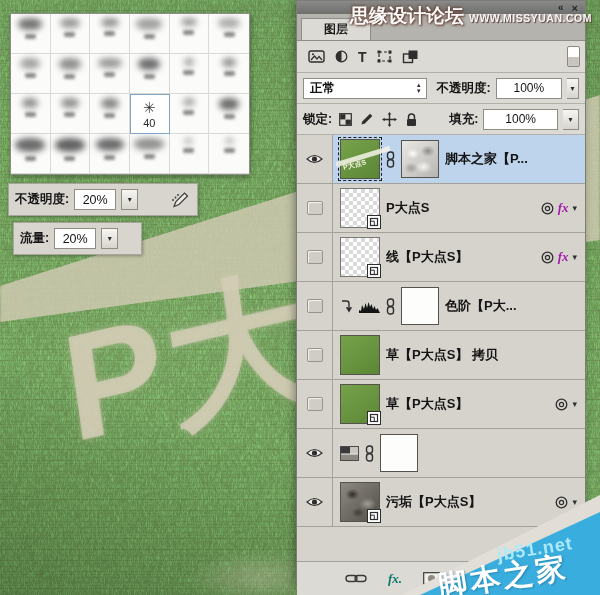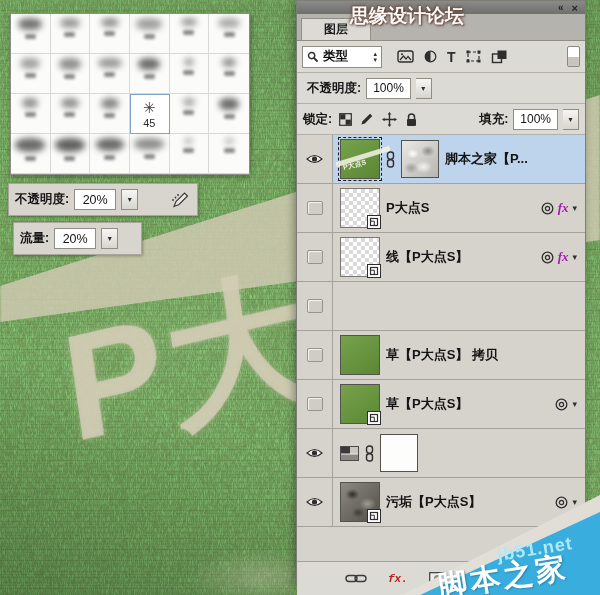--- a/index.html
+++ b/index.html
@@ -65,21 +65,21 @@
   .fswitch{margin-left:auto;width:11px;height:19px;border:1px solid #8a8880;border-radius:2px;
     background:linear-gradient(#fefefe 0 52%,#c7c4be 52%);box-shadow:inset 0 0 1px #fff;}
   .p-blend,.p-lock{height:30px;background:#dcdad5;display:flex;align-items:center;padding:0 6px;gap:5px;border-bottom:1px solid #b3b0a9;}
   .modedd{width:165px;height:21px;background:#fff;border:1px solid #908d85;display:flex;align-items:center;
     justify-content:space-between;padding:0 6px;box-sizing:border-box;}
   .plab{font-size:12.5px;font-weight:700;color:#141414;white-space:nowrap;}
   .p-blend .plab.oplab{margin-left:4px;}
   .lockicons{display:flex;align-items:center;gap:8px;margin:0 2px;}
   .p-lock .filllab{margin-left:auto;}
   .whitefield{min-width:40px;height:21px;background:#fff;border:1px solid #908d85;display:flex;align-items:center;
-    justify-content:center;font-size:12px;color:#141414;box-sizing:border-box;padding:0 6px;}
+    justify-content:center;font-size:12px;color:#141414;box-sizing:border-box;padding:0 21px;}
   .dbtn{width:16px;height:21px;border:1px solid #908d85;border-left:none;background:linear-gradient(#f7f6f3,#d8d5cf);
     display:flex;align-items:center;justify-content:center;font-size:8px;color:#2e2e2e;box-sizing:border-box;}
   .p-rows{border-bottom:1px solid #a5a29b;}
   .lrow{height:48px;border-bottom:1px solid #a5a29b;display:flex;background:#d6d3cd;}
   .lrow:last-child{border-bottom:none;}
   .eyecol{width:35px;border-right:1px solid #a5a29b;display:flex;align-items:center;justify-content:center;flex:none;}
   .hidebox{width:14px;height:12px;background:#d0cdc7;border:1px solid #97948c;border-radius:2px;
     box-shadow:inset 1px 1px 1px rgba(255,255,255,.8);}
   .rbody{flex:1;display:flex;align-items:center;gap:6px;padding:0 6px 0 7px;min-width:0;}
   .lrow.sel .rbody{background:#bed3ec;}
@@ -108,21 +108,21 @@
     radial-gradient(10px 8px at 25% 75%,rgba(142,142,140,.75),rgba(0,0,0,0) 70%),
     linear-gradient(135deg,#e9e8e4,#b7b5b0);}
   .lname{font-size:13px;font-weight:600;color:#141414;white-space:nowrap;overflow:hidden;text-overflow:clip;}
   .lname.und{}
   .rbad{margin-left:auto;display:flex;align-items:center;gap:4px;padding-right:2px;flex:none;}
   .fxtxt{font-family:"Liberation Serif",serif;font-style:italic;font-weight:700;font-size:13px;color:#a21caf;}
   .darr{font-size:9px;color:#2e2e2e;}
   .p-footgap{height:34px;background:#d6d3cd;}
   .p-footer{height:33px;border-top:1px solid #a5a29b;background:#dcdad5;display:flex;align-items:center;
     gap:21px;padding-left:48px;}
-  .fxdot{font-family:Liberation Mono, monospace;font-style:italic;font-weight:700;font-size:11px;color:#b91c1c;}
+  .fxdot{font-family:Liberation Serif, serif;font-style:italic;font-weight:700;font-size:13px;color:#0f766e;}
 
   
   .fold{position:absolute;inset:0;z-index:8;background:linear-gradient(135deg,#ffffff,#dedad2);
     clip-path:polygon(402px 595px,600px 495px,600px 517px,424px 595px);}
   .tri{position:absolute;inset:0;z-index:9;background:#39aede;
     clip-path:polygon(420px 595px,600px 512px,600px 595px);}
   .wm-site{position:absolute;left:497px;top:539px;font-size:18px;font-weight:700;color:#aee9fa;
     transform:rotate(-9deg);letter-spacing:1px;}
   .wm-name{position:absolute;left:437px;top:557px;font-size:30px;font-weight:700;color:#ffffff;
     transform:rotate(-9deg);letter-spacing:3px;text-shadow:1px 1px 2px rgba(0,60,90,.35);}
@@ -209,21 +209,21 @@
         <div class="bcell">
           <span class="blob" style="width:18px;height:10px;opacity:0.6"></span>
           <span class="numsmudge"></span>
         </div>
         <div class="bcell">
           <span class="blob" style="width:18px;height:11px;opacity:0.65"></span>
           <span class="numsmudge"></span>
         </div>
         <div class="bcell bsel">
           <span class="bstar">✳</span>
-          <span class="bnum">45</span>
+          <span class="bnum">40</span>
         </div>
         <div class="bcell">
           <span class="blob" style="width:12px;height:8px;opacity:0.5"></span>
           <span class="numsmudge"></span>
         </div>
         <div class="bcell">
           <span class="blob" style="width:20px;height:12px;opacity:0.8"></span>
           <span class="numsmudge"></span>
         </div>
         <div class="bcell">
@@ -273,31 +273,20 @@
 
   <div class="panel">
     <div class="p-titlebar">
       <span class="collapse">«</span>
       <span class="closex">×</span>
     </div>
     <div class="p-tabbar">
       <div class="p-tab">图层</div>
     </div>
     <div class="p-filter">
-      <div class="searchdd">
-        <svg width="12" height="12" viewBox="0 0 13 13">
-          <circle cx="5" cy="5" r="3.4" fill="none" stroke="#2e2e2e" stroke-width="1.5"></circle>
-          <line x1="7.6" y1="7.6" x2="11.5" y2="11.5" stroke="#2e2e2e" stroke-width="2"></line>
-        </svg>
-        <span class="plab">类型</span>
-        <span class="udd">
-            <span>▴</span>
-            <span>▾</span>
-          </span>
-      </div>
       <div class="ficons">
         <svg width="17" height="15" viewBox="0 0 17 15">
           <rect x="1" y="2" width="15" height="11" rx="2" fill="none" stroke="#2e2e2e" stroke-width="1.4"></rect>
           <path d="M3 11 l3.5 -4 2.5 3 2 -2.5 3 3.5" fill="none" stroke="#2e2e2e" stroke-width="1.2"></path>
           <circle cx="5" cy="5.3" r="1" fill="#2e2e2e"></circle>
         </svg>
         <svg width="15" height="15" viewBox="0 0 17 15">
           <circle cx="8.5" cy="7.5" r="6" fill="none" stroke="#2e2e2e" stroke-width="1.4"></circle>
           <path d="M8.5 1.5 a6 6 0 0 0 0 12 Z" fill="#2e2e2e"></path>
         </svg>
@@ -310,20 +299,27 @@
             <rect x="12.5" y="10.5" width="3" height="3" fill="#2e2e2e"></rect>
         </svg>
         <svg width="17" height="15" viewBox="0 0 17 15">
           <rect x="1.5" y="5" width="9" height="8.5" fill="none" stroke="#2e2e2e" stroke-width="1.4"></rect>
           <rect x="6.5" y="1.5" width="9" height="8.5" fill="#2e2e2e"></rect>
         </svg>
       </div>
       <span class="fswitch"></span>
     </div>
     <div class="p-blend">
+      <div class="modedd">
+        <span class="plab">正常</span>
+        <span class="udd">
+            <span>▴</span>
+            <span>▾</span>
+          </span>
+      </div>
       <span class="plab oplab">不透明度:</span>
       <span class="whitefield">100%</span>
       <span class="dbtn">▾</span>
     </div>
     <div class="p-lock">
       <span class="plab">锁定:</span>
       <div class="lockicons">
         <svg width="13" height="13" viewBox="0 0 13 13">
           <rect x="0.7" y="0.7" width="11.6" height="11.6" fill="none" stroke="#2e2e2e" stroke-width="1.2"></rect>
           <rect x="1.2" y="1.2" width="5.2" height="5.2" fill="#2e2e2e"></rect>
@@ -417,20 +413,41 @@
                 </svg>
               </span>
               <span class="fxtxt">fx</span>
               <span class="darr">▾</span>
             </span>
           </div>
         </div>
         <div class="lrow">
           <div class="eyecol">
             <span class="hidebox"></span>
+          </div>
+          <div class="rbody">
+            <span class="icn">
+              <svg width="13" height="14" viewBox="0 0 13 14">
+                <path d="M2 2 h4.5 a2.5 2.5 0 0 1 2.5 2.5 V8" fill="none" stroke="#2e2e2e" stroke-width="1.4"></path>
+                <path d="M9 13.5 L5.8 8.3 H12.2 Z" fill="#2e2e2e"></path>
+              </svg>
+            </span>
+            <span class="icn">
+              <svg width="21" height="13" viewBox="0 0 21 13">
+                <path d="M0 13 V10 L2 11 3 5 5 9 6.5 3 8 8 9.5 2 11 7 12.5 4 14 9 15.5 6 17 10 18.5 8 21 13 Z" fill="#141414"></path>
+              </svg>
+            </span>
+            <span class="icn">
+              <svg width="9" height="17" viewBox="0 0 9 17">
+                <rect x="1.5" y="1" width="6" height="7.2" rx="2.6" fill="none" stroke="#2e2e2e" stroke-width="1.4"></rect>
+                <rect x="1.5" y="8.8" width="6" height="7.2" rx="2.6" fill="none" stroke="#2e2e2e" stroke-width="1.4"></rect>
+              </svg>
+            </span>
+            <span class="mthumb m-white"></span>
+            <span class="lname">色阶【P大...</span>
           </div>
         </div>
         <div class="lrow">
           <div class="eyecol">
             <span class="hidebox"></span>
           </div>
           <div class="rbody">
             <span class="thumb t-green"></span>
             <span class="lname und">草【P大点S】 拷贝</span>
           </div>
@@ -526,15 +543,16 @@
     </div>
   </div>
 
   <div class="fold"></div>
   <div class="tri"></div>
   <div class="wm-site" style="z-index:10">jb51.net</div>
   <div class="wm-name" style="z-index:10">脚本之家</div>
 
   <div class="topwm">
     <span class="twm1">思缘设计论坛</span>
+    <span class="twm2">WWW.MISSYUAN.COM</span>
   </div>
 
 </div>
 
 </body></html>

